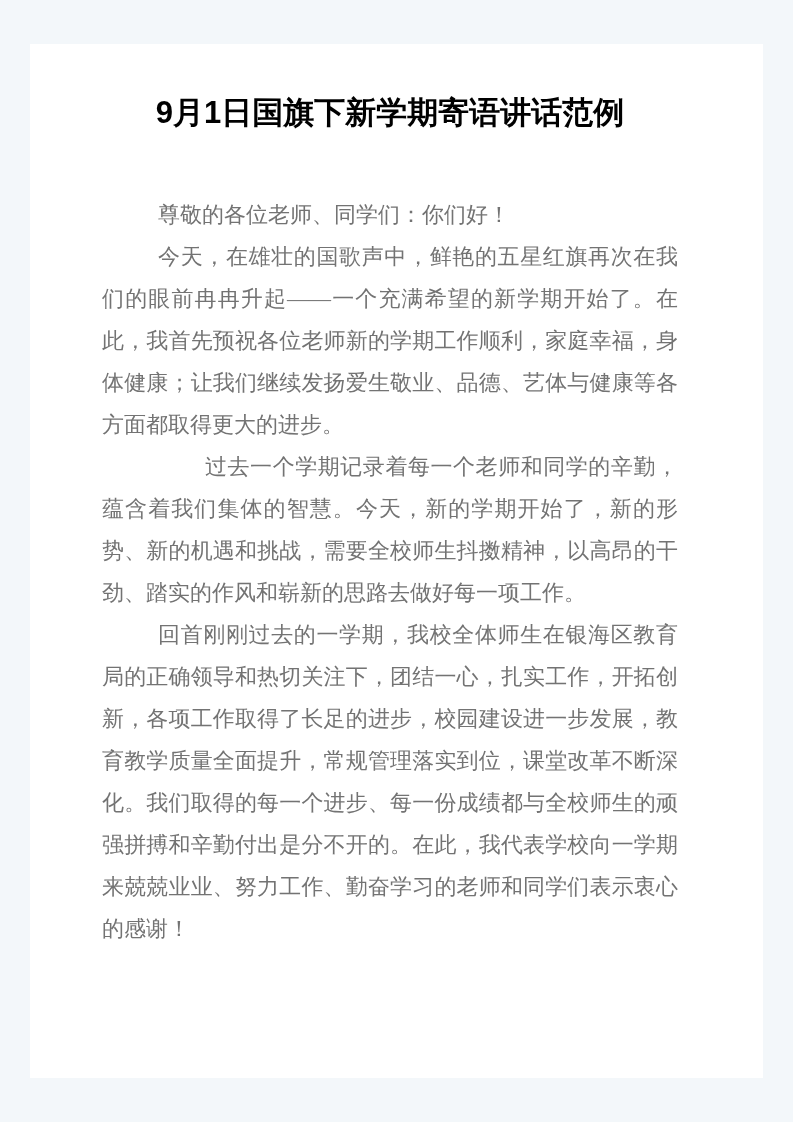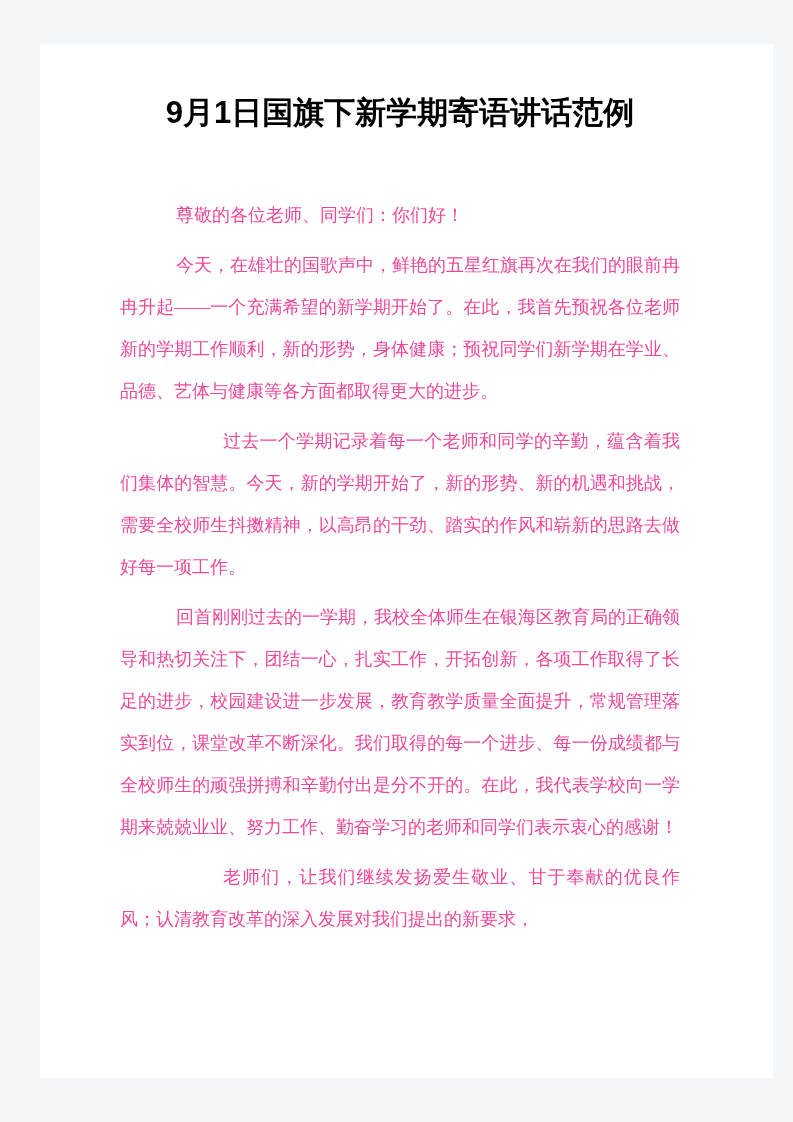--- a/index.html
+++ b/index.html
@@ -7,58 +7,57 @@
   body {
     width: 793px;
     height: 1122px;
     position: relative;
     background: #f3f7fa;
     overflow: hidden;
     font-family: "Liberation Serif", "DejaVu Serif", serif;
   }
   .paper {
     position: absolute;
-    left: 40px;
+    left: 30px;
     top: 44px;
     width: 733px;
     height: 1034px;
     background: #ffffff;
     padding: 0 85px 0 72px;
   }
   .doc-title {
     margin: 46px 0 0 0;
     font-family: "Liberation Sans", "DejaVu Sans", sans-serif;
     font-weight: bold;
     font-size: 31px;
     line-height: 46px;
     color: #000000;
     text-align: center;
     white-space: nowrap;
   }
   .doc-body {
     margin-top: 58px;
   }
   .para {
-    margin: 8px;
-    font-size: 18px;
+    margin: 0;
+    font-size: 22px;
     line-height: 42px;
-    color: #ec4899;
+    color: #737373;
     text-align: justify;
     line-break: strict;
     word-break: normal;
   }
   .ind-std  { text-indent: 56px; }
   .ind-wide { text-indent: 103px; }
 </style>
 </head>
 <body>
 
 <div class="paper">
   <h1 class="doc-title">9月1日国旗下新学期寄语讲话范例</h1>
 
   <div class="doc-body">
     <p class="para ind-std">尊敬的各位老师、同学们：你们好！</p>
-    <p class="para ind-std">今天，在雄壮的国歌声中，鲜艳的五星红旗再次在我们的眼前冉冉升起——一个充满希望的新学期开始了。在此，我首先预祝各位老师新的学期工作顺利，新的形势，身体健康；预祝同学们新学期在学业、品德、艺体与健康等各方面都取得更大的进步。</p>
+    <p class="para ind-std">今天，在雄壮的国歌声中，鲜艳的五星红旗再次在我们的眼前冉冉升起——一个充满希望的新学期开始了。在此，我首先预祝各位老师新的学期工作顺利，家庭幸福，身体健康；让我们继续发扬爱生敬业、品德、艺体与健康等各方面都取得更大的进步。</p>
     <p class="para ind-wide">过去一个学期记录着每一个老师和同学的辛勤，蕴含着我们集体的智慧。今天，新的学期开始了，新的形势、新的机遇和挑战，需要全校师生抖擞精神，以高昂的干劲、踏实的作风和崭新的思路去做好每一项工作。</p>
     <p class="para ind-std">回首刚刚过去的一学期，我校全体师生在银海区教育局的正确领导和热切关注下，团结一心，扎实工作，开拓创新，各项工作取得了长足的进步，校园建设进一步发展，教育教学质量全面提升，常规管理落实到位，课堂改革不断深化。我们取得的每一个进步、每一份成绩都与全校师生的顽强拼搏和辛勤付出是分不开的。在此，我代表学校向一学期来兢兢业业、努力工作、勤奋学习的老师和同学们表示衷心的感谢！</p>
-    <p class="para ind-wide">老师们，让我们继续发扬爱生敬业、甘于奉献的优良作风；认清教育改革的深入发展对我们提出的新要求，</p>
   </div>
 </div>
 
 </body></html>

